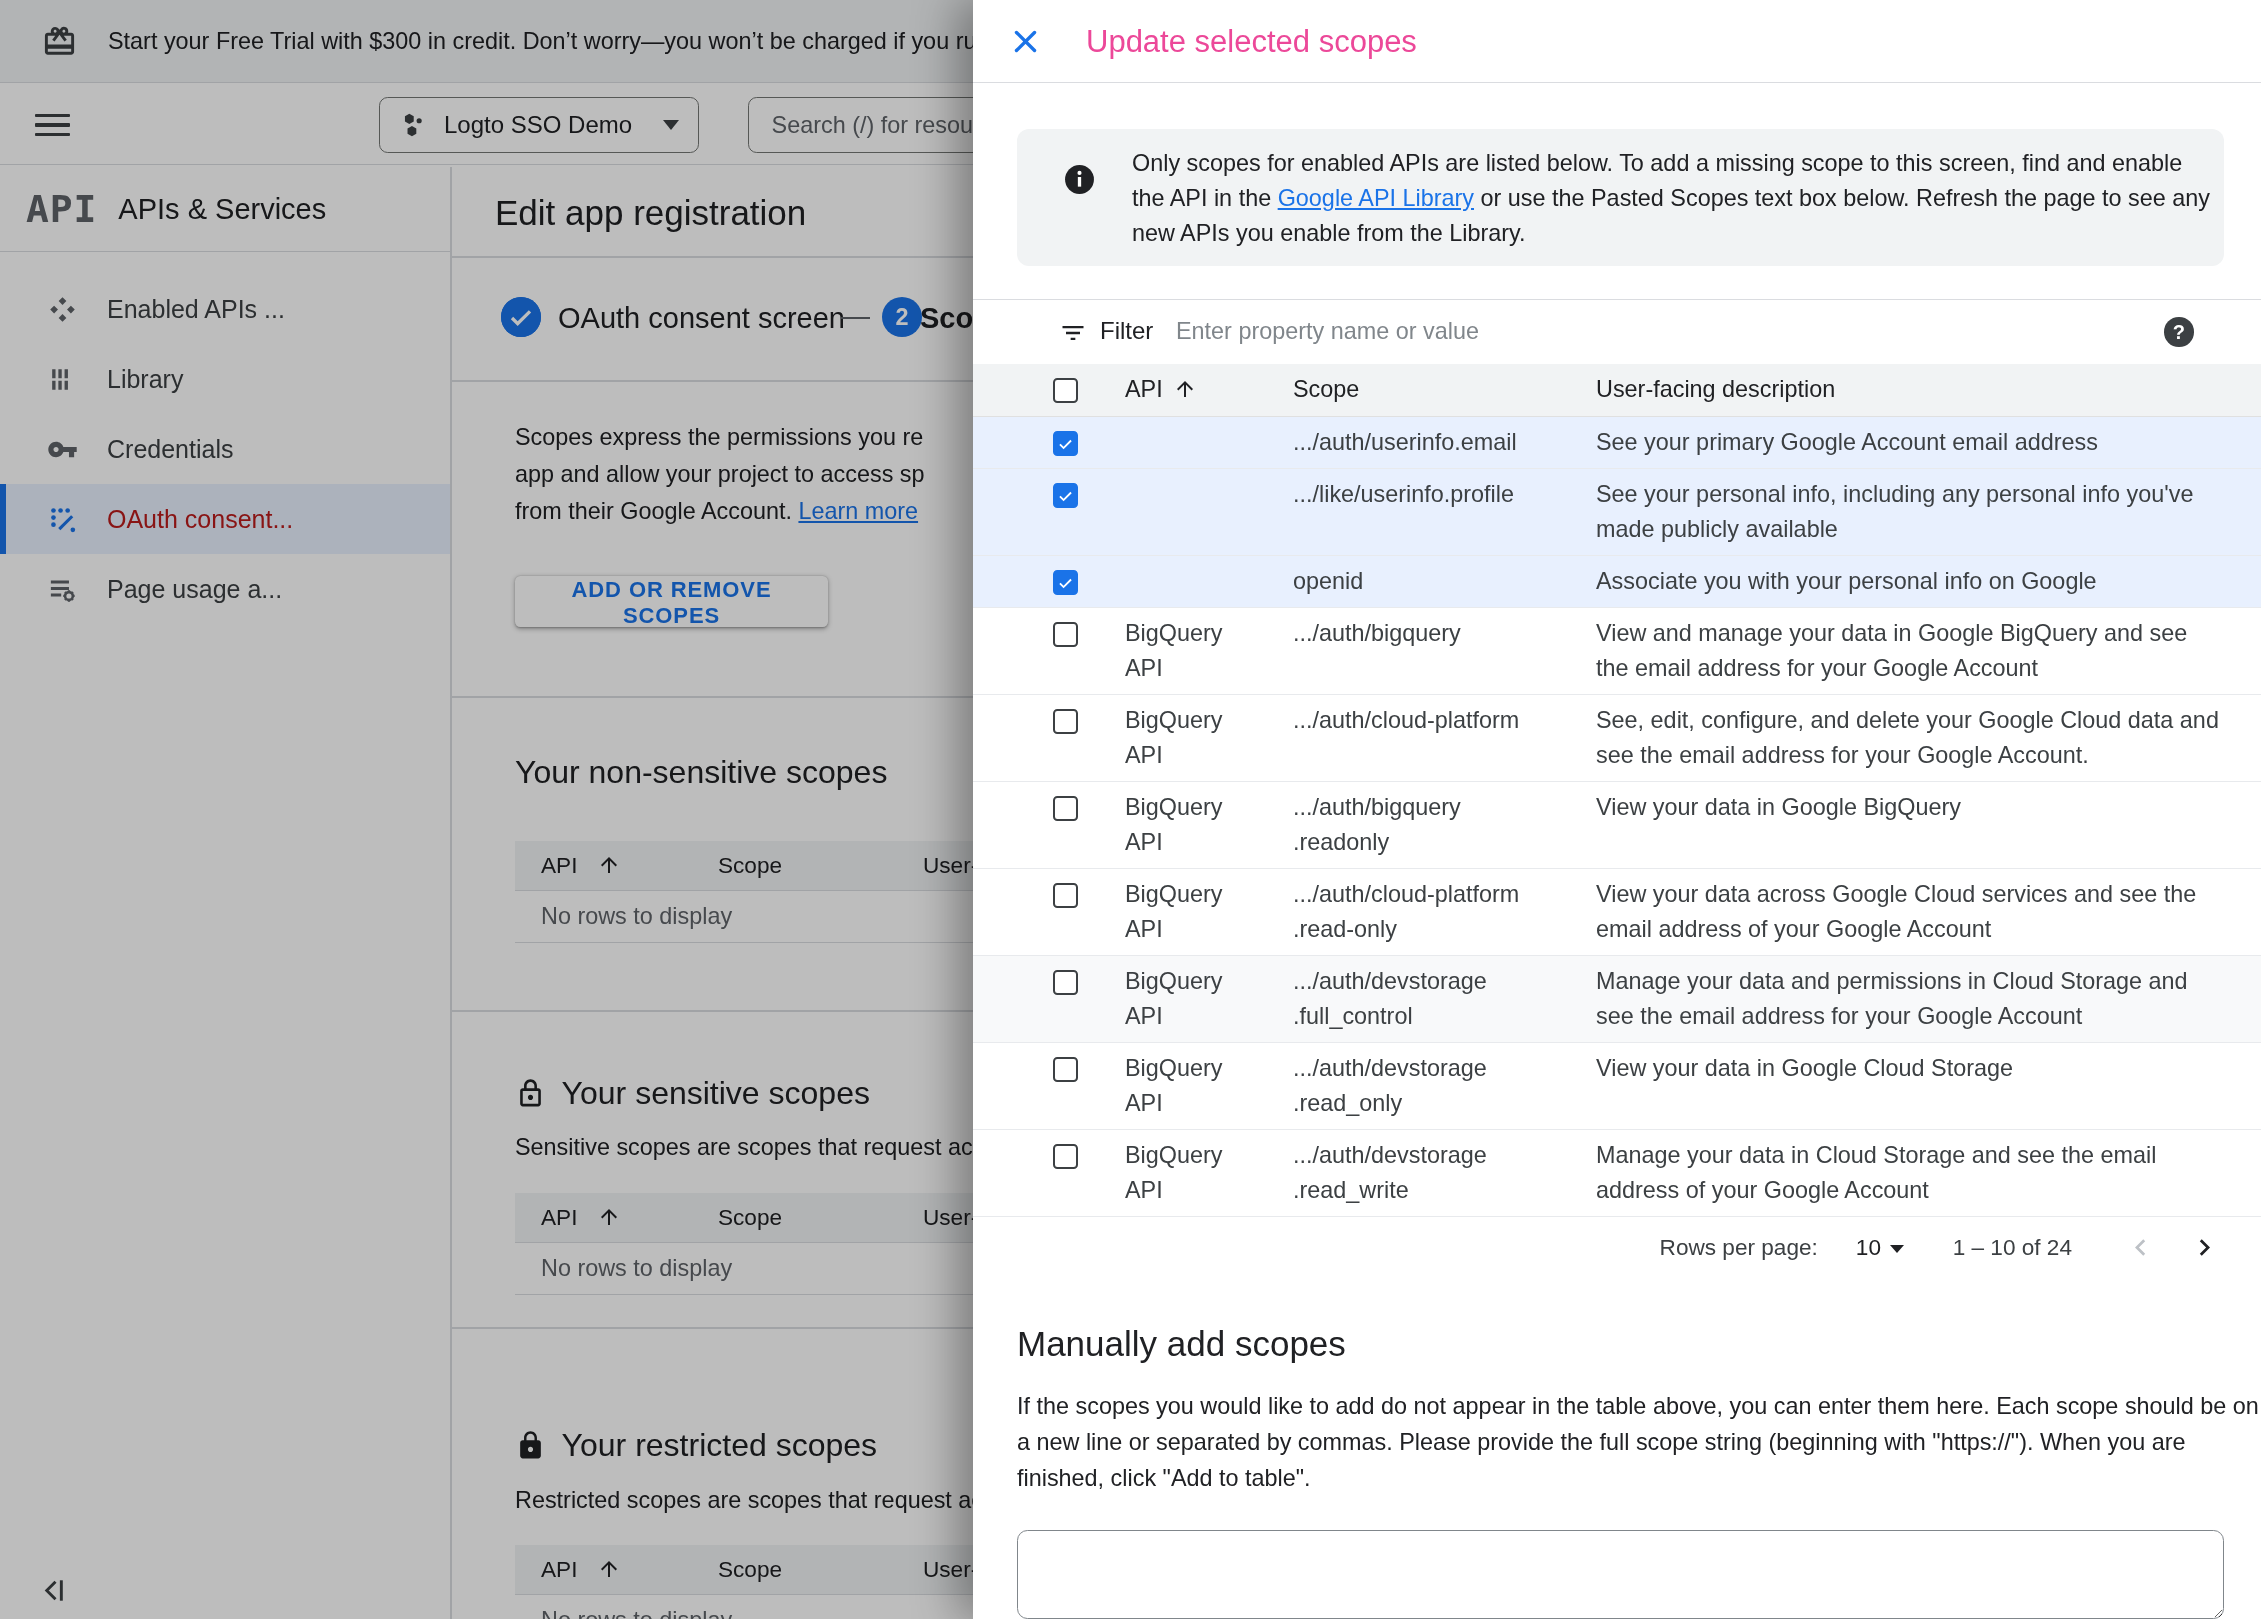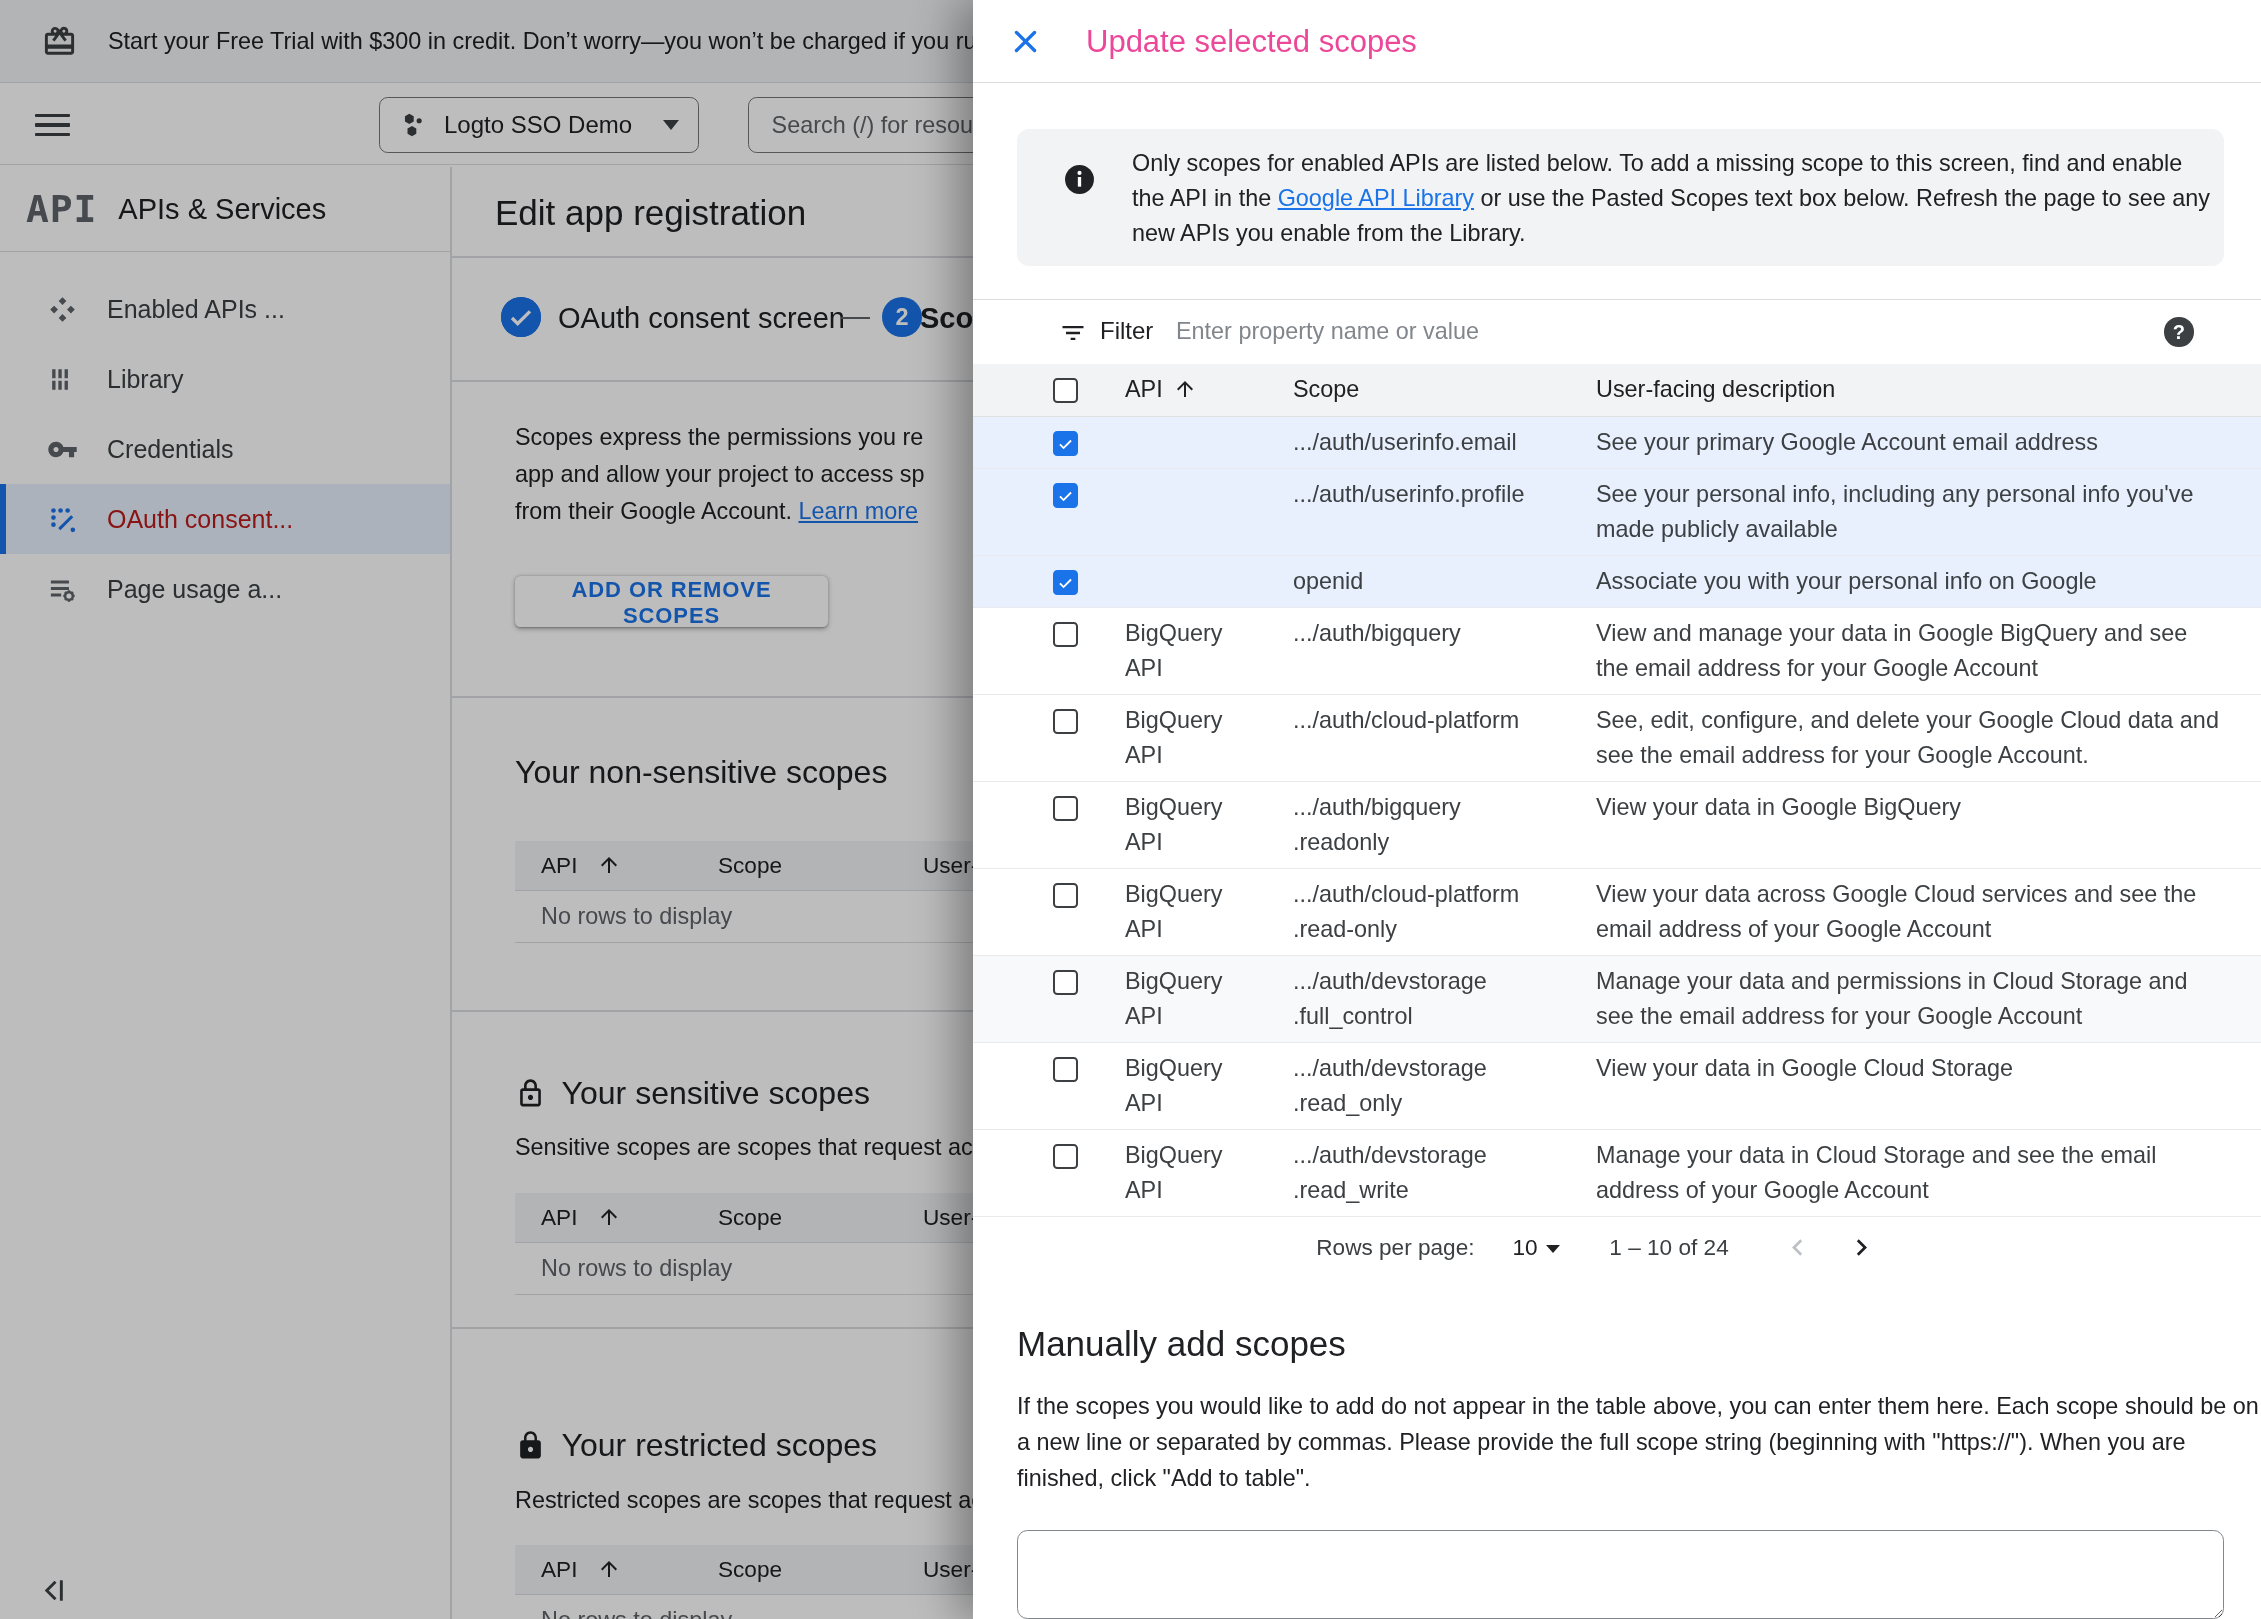--- a/index.html
+++ b/index.html
@@ -118,21 +118,21 @@
   .c-api{left:152px;}
   .c-scope{left:320px;}
   .c-desc{left:623px;}
   .cb{position:absolute;left:80px;top:14px;width:25px;height:25px;border:2.6px solid #3c4043;
       border-radius:4.3px;background:#fff;cursor:pointer;}
   .cb.on{background:#1a73e8;border-color:#1a73e8;}
   .cb svg{position:absolute;inset:0;width:100%;height:100%;}
   .cb .dash{position:absolute;left:3.5px;top:8.7px;width:13px;height:3.5px;background:#fff;}
 
   .p-pagination{position:absolute;left:0;top:1216px;width:100%;height:63px;display:flex;align-items:center;
-      justify-content:center;padding-right:40px;font-size:22.6px;color:#3c4043;}
+      justify-content:flex-end;padding-right:40px;font-size:22.6px;color:#3c4043;}
   .rpp-value{display:flex;align-items:center;margin-left:38px;color:#202124;cursor:pointer;}
   .rpp-value .caret{border-left:7px solid transparent;border-right:7px solid transparent;
       border-top:8.7px solid #202124;margin:3.5px 0 0 8.7px;}
   .p-range{margin-left:49px;color:#3c4043;}
   .pg-chev{width:33px;height:33px;cursor:pointer;}
   .pg-prev{margin-left:52px;color:#bdc1c6;}
   .pg-next{margin-left:31px;color:#202124;}
 
   .manual-title{position:absolute;left:44px;top:1324px;font-size:35px;font-weight:500;color:#202124;white-space:nowrap;}
   .manual-desc{position:absolute;left:44px;top:1388px;font-size:23.4px;line-height:36px;color:#202124;white-space:pre;}
@@ -377,21 +377,21 @@
           <div class="cell c-scope">.../auth/userinfo.email</div>
           <div class="cell c-desc">See your primary Google Account email address</div>
         </div>
         <div class="p-row sel" style="height: 87px;">
           <div class="cb on">
             <svg viewBox="0 0 24 24">
               <path d="M9.8 15.6 6.4 12.2 4.9 13.7l4.9 4.9 9.3-9.3-1.5-1.5z" fill="#fff"></path>
             </svg>
           </div>
           <div class="cell c-api"></div>
-          <div class="cell c-scope">.../auth/userinfo.profile</div>
+          <div class="cell c-scope">.../like/userinfo.profile</div>
           <div class="cell c-desc">See your personal info, including any personal info you've
 made publicly available</div>
         </div>
         <div class="p-row sel" style="height: 52px;">
           <div class="cb on">
             <svg viewBox="0 0 24 24">
               <path d="M9.8 15.6 6.4 12.2 4.9 13.7l4.9 4.9 9.3-9.3-1.5-1.5z" fill="#fff"></path>
             </svg>
           </div>
           <div class="cell c-api"></div>

